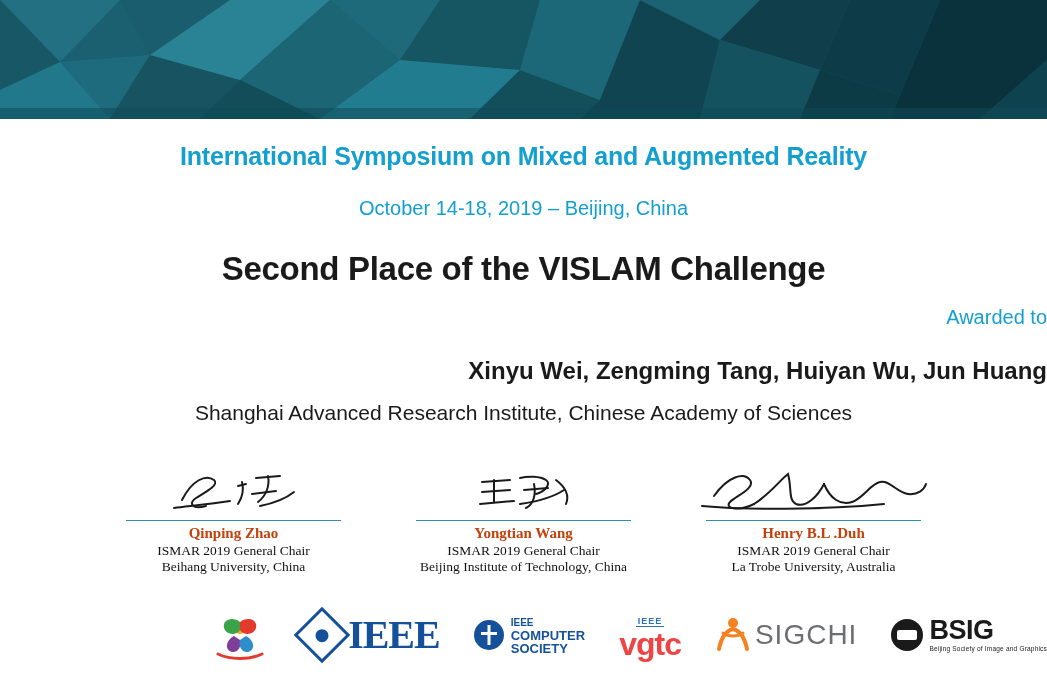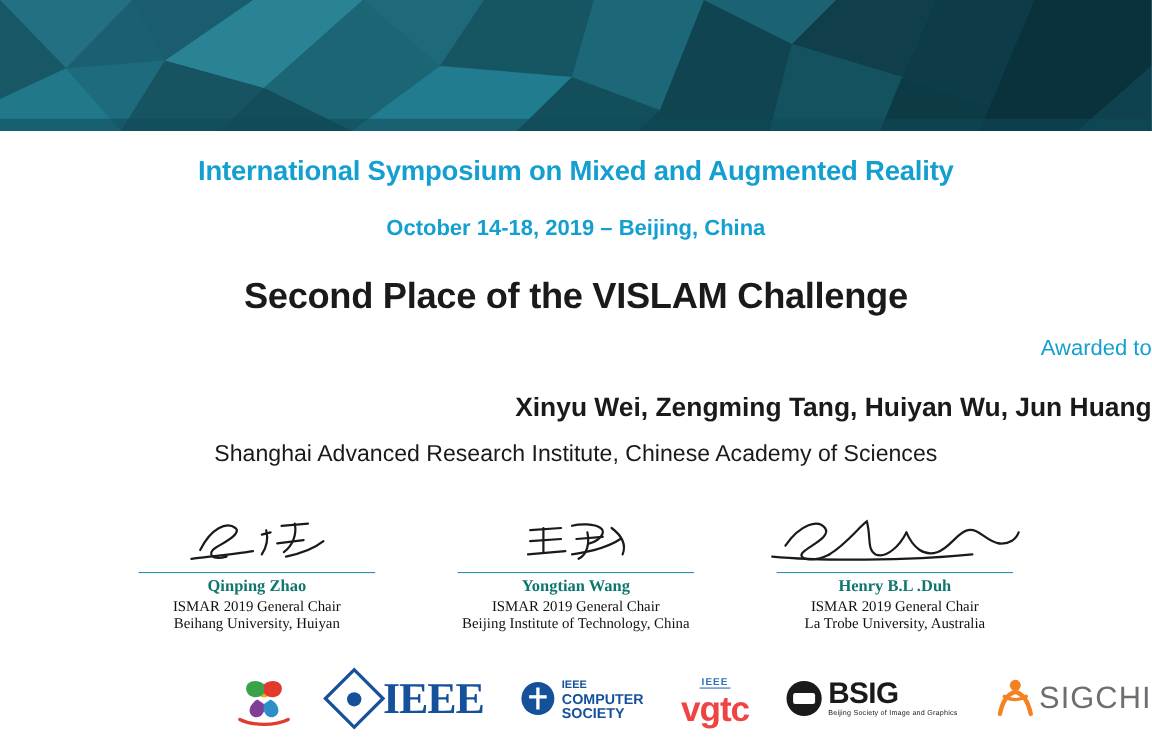--- a/index.html
+++ b/index.html
@@ -55,21 +55,21 @@
     letter-spacing: -0.2px;
   }
   .conf-title .line2 { display: block; }
 
   .conf-date {
     margin: 0;
     padding-top: 26px;
     text-align: center;
     color: #139fd0;
     font-size: 20px;
-    font-weight: bold;
+    font-weight: normal;
   }
 
   .award-title {
     margin: 0;
     padding-top: 30px;
     text-align: center;
     color: #1a1a1a;
     font-size: 33px;
     font-weight: bold;
     letter-spacing: -0.3px;
@@ -129,21 +129,21 @@
   .sig-rule {
     width: 215px;
     height: 1px;
     background: #2f8fa8;
     margin: 0 auto 3px auto;
   }
   .sig-name {
     font-family: "Liberation Serif", serif;
     font-size: 15px;
     font-weight: bold;
-    color: #0f766e;
+    color: #c2410c;
     line-height: 19px;
   }
   .sig-role, .sig-org {
     font-family: "Liberation Serif", serif;
     font-size: 13.5px;
     color: #111111;
     line-height: 16px;
   }
 
   
@@ -310,21 +310,21 @@
             <path d="M122 18 L146 16"></path>
             <path d="M134 16 C136 26, 132 36, 124 42"></path>
             <path d="M118 34 L142 31"></path>
             <path d="M126 46 C136 44, 150 40, 160 32"></path>
           </g>
         </svg>
       </div>
       <div class="sig-rule"></div>
       <div class="sig-name">Qinping Zhao</div>
       <div class="sig-role">ISMAR 2019 General Chair</div>
-      <div class="sig-org">Beihang University, Huiyan</div>
+      <div class="sig-org">Beihang University, China</div>
     </div>
 
     <div class="sig-col">
       <div class="sig-mark">
         <svg width="200" height="60" viewBox="0 0 200 60">
           <g fill="none" stroke="#1a1a1a" stroke-width="2" stroke-linecap="round">
             <path d="M58 22 L86 20"></path>
             <path d="M70 20 L70 42"></path>
             <path d="M58 32 L86 30"></path>
             <path d="M56 44 L90 41"></path>
@@ -389,33 +389,33 @@
         <span>COMPUTER</span><br>
         <span>SOCIETY</span>
       </span>
     </div>
 
     <div class="logo vgtc-logo">
       <span class="vgtc-top">IEEE</span>
       <div class="vgtc-word">vgtc</div>
     </div>
 
-    <div class="logo bsig-logo">
-      <span class="bsig-mark"></span>
-      <span class="bsig-text">
-        <span class="bsig-word">BSIG</span>
-        <span class="bsig-sub" style="display:block">Beijing Society of Image and Graphics</span>
-      </span>
-    </div>
-
     <div class="logo sigchi-logo">
       <svg width="36" height="40" viewBox="0 0 36 40">
         <circle cx="18" cy="8" r="5" fill="#f58220"></circle>
         <path d="M18 14 C10 16, 6 24, 4 34" fill="none" stroke="#f58220" stroke-width="4" stroke-linecap="round"></path>
         <path d="M18 14 C26 16, 30 24, 32 34" fill="none" stroke="#f58220" stroke-width="4" stroke-linecap="round"></path>
         <path d="M8 18 C14 22, 22 22, 28 18" fill="none" stroke="#f58220" stroke-width="3" stroke-linecap="round"></path>
       </svg>
       <span class="sigchi-word">SIGCHI</span>
     </div>
 
+    <div class="logo bsig-logo">
+      <span class="bsig-mark"></span>
+      <span class="bsig-text">
+        <span class="bsig-word">BSIG</span>
+        <span class="bsig-sub" style="display:block">Beijing Society of Image and Graphics</span>
+      </span>
+    </div>
+
   </div>
 
 </div>
 
 </body></html>

